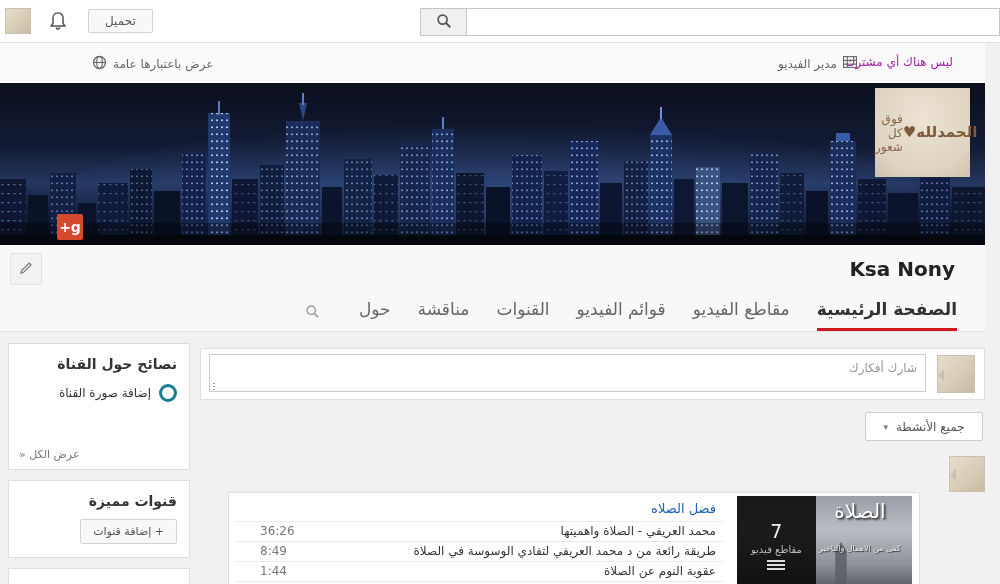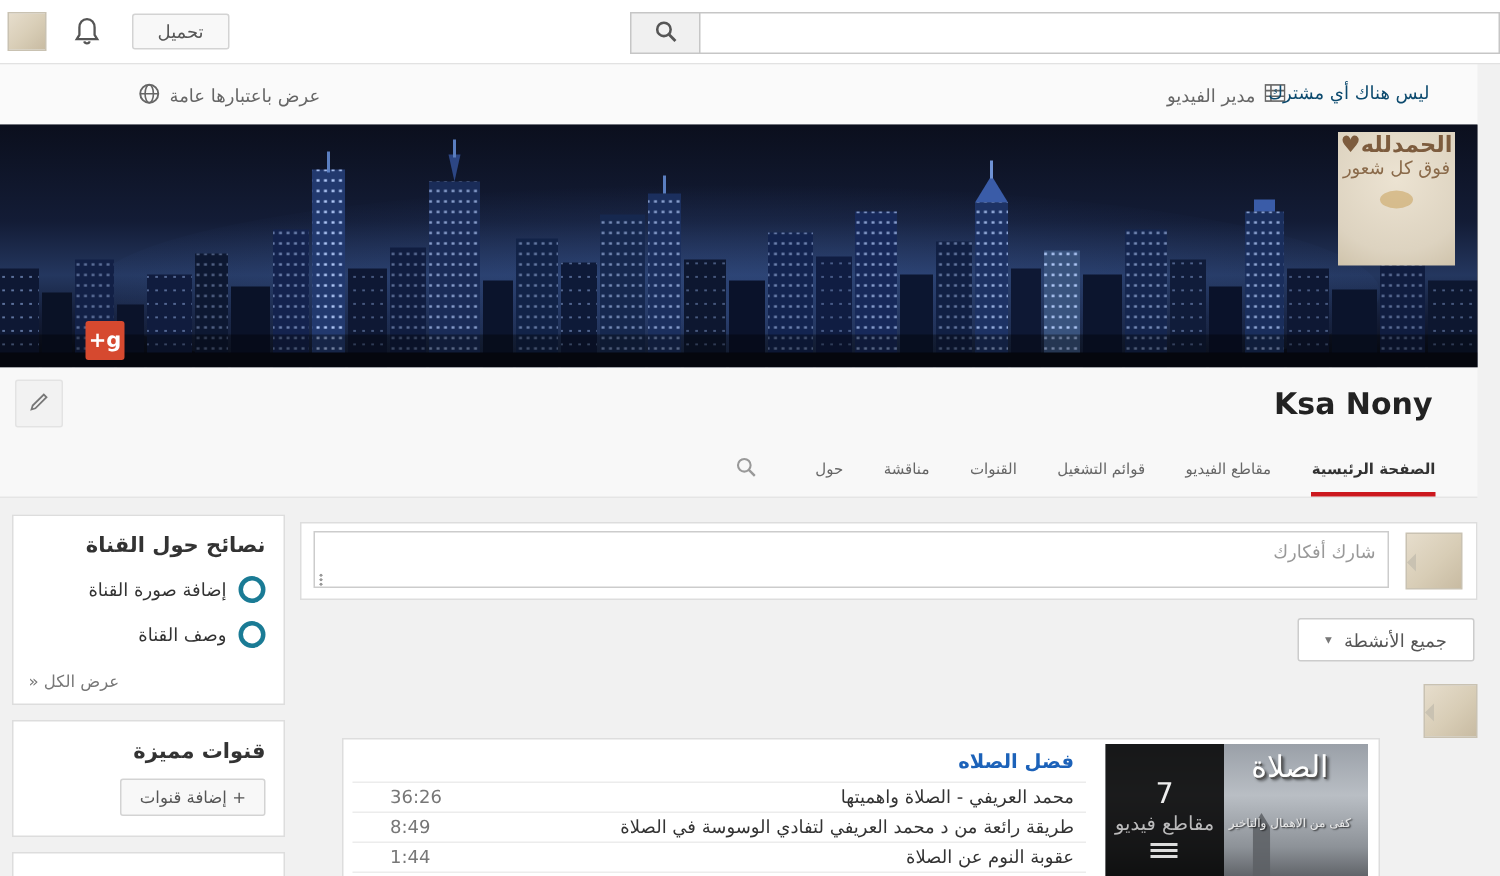--- a/index.html
+++ b/index.html
@@ -17,40 +17,40 @@
   .search-btn{width:46px;height:28px;background:#f0f0f0;border:1px solid #c6c6c6;border-right:none;display:flex;
               align-items:center;justify-content:center;cursor:pointer;padding:0;}
   .search-input{width:534px;height:28px;box-sizing:border-box;border:1px solid #c6c6c6;background:#fff;padding:0 8px;
                 font-family:inherit;font-size:13px;outline:none;}
 
   
   .subheader{position:absolute;left:0;top:43px;width:985px;height:40px;background:#fafafa;}
   .sub-item{position:absolute;top:12px;display:flex;align-items:center;gap:6px;color:#666;font-size:12px;cursor:pointer;}
   .view-public{left:92px;direction:ltr;}
   .video-manager{right:128px;}
-  .no-subs{right:32px;color:#0c4a6e;cursor:default;}
+  .no-subs{right:32px;color:#a21caf;cursor:default;}
 
   
   .banner{position:absolute;left:0;top:83px;width:985px;height:162px;background:#0a0f1e;overflow:hidden;}
   .banner svg{display:block;}
   .gplus{position:absolute;left:57px;bottom:5px;width:26px;height:26px;background:#d6492f;color:#fff;font-weight:bold;
          font-size:14px;display:flex;align-items:center;justify-content:center;border-radius:2px;cursor:pointer;}
-  .banner-avatar{position:absolute;right:15px;top:5px;width:78px;height:89px;background:radial-gradient(circle at 50% 35%,#ece3d2 0%,#ddd3c0 70%,#cfc3ab 100%);
-                 display:flex;flex-direction:column;align-items:center;justify-content:flex-start;cursor:pointer;}
+  .banner-avatar{position:absolute;right:15px;top:5px;width:95px;height:89px;background:radial-gradient(circle at 50% 35%,#ece3d2 0%,#ddd3c0 70%,#cfc3ab 100%);
+                 display:flex;align-items:center;justify-content:flex-end;cursor:pointer;}
   .banner-avatar .l1{color:#7d5c3e;font-weight:bold;font-size:15px;line-height:17px;}
   .banner-avatar .l2{color:#8a6a4a;font-size:12px;line-height:14px;}
   .banner-avatar::after{content:"";width:22px;height:12px;border-radius:50%;background:#c8a05a;opacity:.55;margin-top:8px;}
 
   
   .channel-head{position:absolute;left:0;top:245px;width:985px;height:87px;background:#f8f8f8;border-bottom:1px solid #e5e5e5;box-sizing:border-box;}
   .edit-btn{position:absolute;left:10px;top:8px;width:30px;height:30px;background:#f2f2f2;border:1px solid #e3e3e3;border-radius:2px;
             display:flex;align-items:center;justify-content:center;cursor:pointer;}
   .channel-name{position:absolute;right:30px;top:12px;font-size:20px;font-weight:bold;color:#222;direction:ltr;}
   .tabs{position:absolute;right:28px;bottom:0;display:flex;align-items:flex-end;gap:27px;}
-  .tab{color:#666;font-size:10px;padding-bottom:12px;cursor:pointer;white-space:nowrap;}
+  .tab{color:#666;font-size:17px;padding-bottom:12px;cursor:pointer;white-space:nowrap;}
   .tab.active{color:#333;font-weight:bold;border-bottom:3px solid #cc181e;padding-bottom:9px;}
   .tab-search{padding-bottom:9px;cursor:pointer;margin-right:12px;}
 
   
   .card{background:#fff;border:1px solid #ddd;box-sizing:border-box;}
   .tips-card{position:absolute;left:8px;top:343px;width:182px;height:127px;}
   .card-title{font-size:14px;font-weight:bold;color:#333;text-align:right;padding:12px 12px 6px 12px;}
   .tip-item{display:flex;align-items:center;justify-content:flex-start;gap:8px;padding:6px 12px;cursor:pointer;}
   .tip-ring{width:12px;height:12px;border:3px solid #1a7b95;border-radius:50%;flex:0 0 auto;}
   .tip-label{font-size:12px;color:#333;}
@@ -85,25 +85,25 @@
              background:linear-gradient(180deg,#9aA0a8 0%,#b9bec4 35%,#8d9298 70%,#4a4d52 100%);}
   .thumb-img .minaret{position:absolute;right:58px;bottom:0;width:26px;height:52px;background:#5c5f64;
              clip-path:polygon(50% 0,72% 18%,72% 100%,28% 100%,28% 18%);opacity:.85;}
   .thumb-title{position:absolute;right:8px;top:3px;left:45%;text-align:center;color:#fff;font-weight:normal;font-size:20px;
                text-shadow:1px 1px 0 #555,2px 2px 2px rgba(0,0,0,.6);}
   .thumb-sub{position:absolute;right:8px;top:48px;left:45%;text-align:center;color:#e8e8e8;font-size:8px;
              text-shadow:1px 1px 1px rgba(0,0,0,.7);}
   .thumb-overlay{position:absolute;left:0;top:0;bottom:0;width:45%;background:rgba(5,5,5,.88);color:#fff;
                  display:flex;flex-direction:column;align-items:center;justify-content:center;gap:2px;}
   .thumb-count{font-size:19px;color:#eee;}
-  .thumb-count-label{font-size:13px;color:#bbb;text-align:right;}
+  .thumb-count-label{font-size:10px;color:#bbb;text-align:right;}
   .pl-lines{width:18px;height:10px;margin-top:3px;background:linear-gradient(#ddd 2px,transparent 2px);background-size:18px 4px;}
   .pl-list{margin:5px 195px 0 6px;}
   .pl-title-row{padding:3px 8px 5px 25px;border-bottom:1px solid #ececec;}
-  .pl-title{color:#1c62b9;font-size:13px;font-weight:bold;cursor:pointer;}
+  .pl-title{color:#1c62b9;font-size:13px;font-weight:normal;cursor:pointer;}
   .pl-row{display:flex;justify-content:space-between;align-items:center;padding:2px 8px 3px 25px;border-bottom:1px solid #ececec;cursor:pointer;}
   .pl-row .vtitle{font-size:12px;color:#333;text-align:right;}
   .pl-row .vdur{font-size:12px;color:#777;direction:ltr;}
   .pl-footer{padding:4px 8px 3px 25px;font-size:12px;color:#777;text-align:right;cursor:pointer;}
 </style>
 </head>
 <body>
 
 <div id="app">
 
@@ -269,43 +269,39 @@
       <span>
         <svg width="16" height="16" viewBox="0 0 16 16">
             <path d="M3 13 L3.8 10.4 L11.2 3 L13 4.8 L5.6 12.2 Z" fill="none" stroke="#777" stroke-width="1.2"></path>
           </svg>
       </span>
     </div>
     <div class="channel-name">Ksa Nony</div>
     <div class="tabs">
       <span class="tab active">الصفحة الرئيسية</span>
       <span class="tab">مقاطع الفيديو</span>
-      <span class="tab">قوائم التشغيل</span>
+      <span class="tab">قوائم الفيديو</span>
       <span class="tab">القنوات</span>
       <span class="tab">مناقشة</span>
       <span class="tab">حول</span>
       <span class="tab-search">
         <svg width="15" height="15" viewBox="0 0 15 15">
             <circle cx="6.2" cy="6.2" r="4.2" fill="none" stroke="#999" stroke-width="1.4"></circle>
             <line x1="9.4" y1="9.4" x2="13.2" y2="13.2" stroke="#999" stroke-width="1.6"></line>
           </svg>
       </span>
     </div>
   </div>
 
   <div class="card tips-card">
     <div class="card-title">نصائح حول القناة</div>
     <div class="tip-item">
       <span class="tip-ring"></span>
       <span class="tip-label">إضافة صورة القناة</span>
     </div>
-    <div class="tip-item">
-      <span class="tip-ring"></span>
-      <span class="tip-label">وصف القناة</span>
-    </div>
     <div class="view-all">عرض الكل «</div>
   </div>
 
   <div class="card featured-card">
     <div class="card-title">قنوات مميزة</div>
     <button class="add-channels-btn">+ إضافة قنوات</button>
   </div>
 
   <div class="card extra-card"></div>
 

